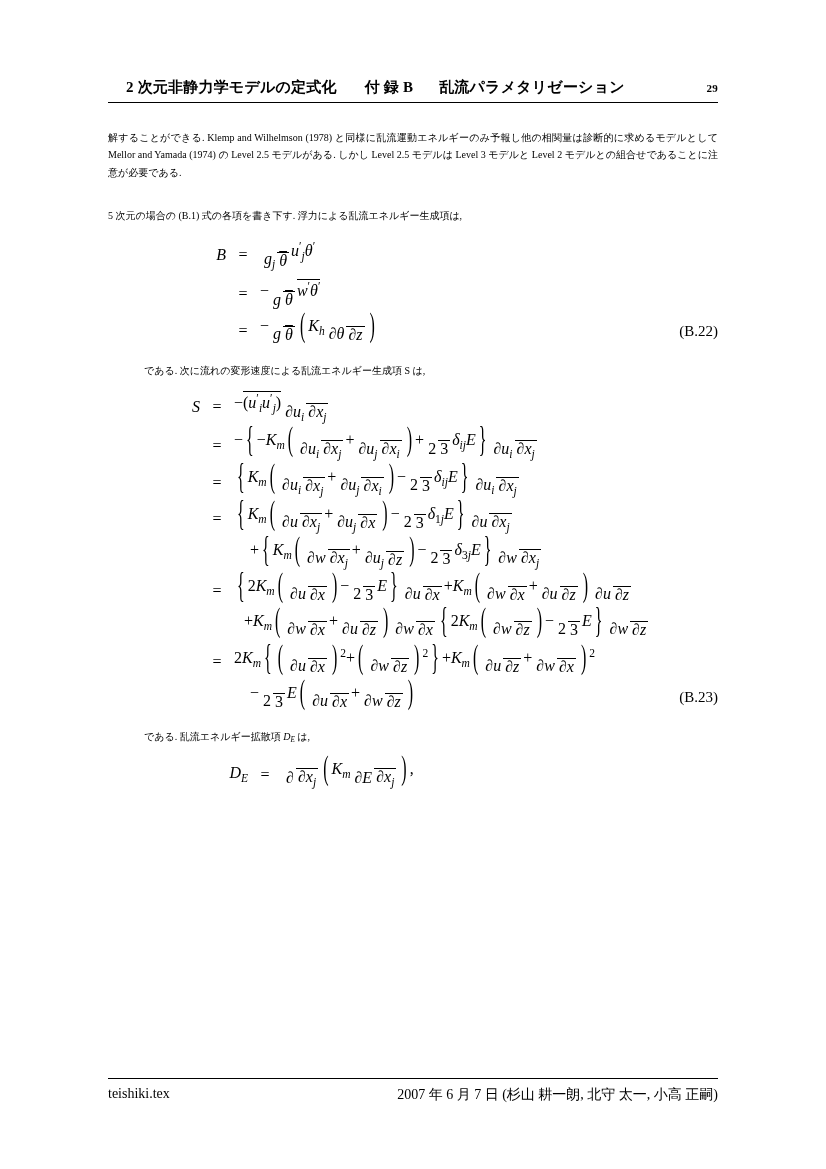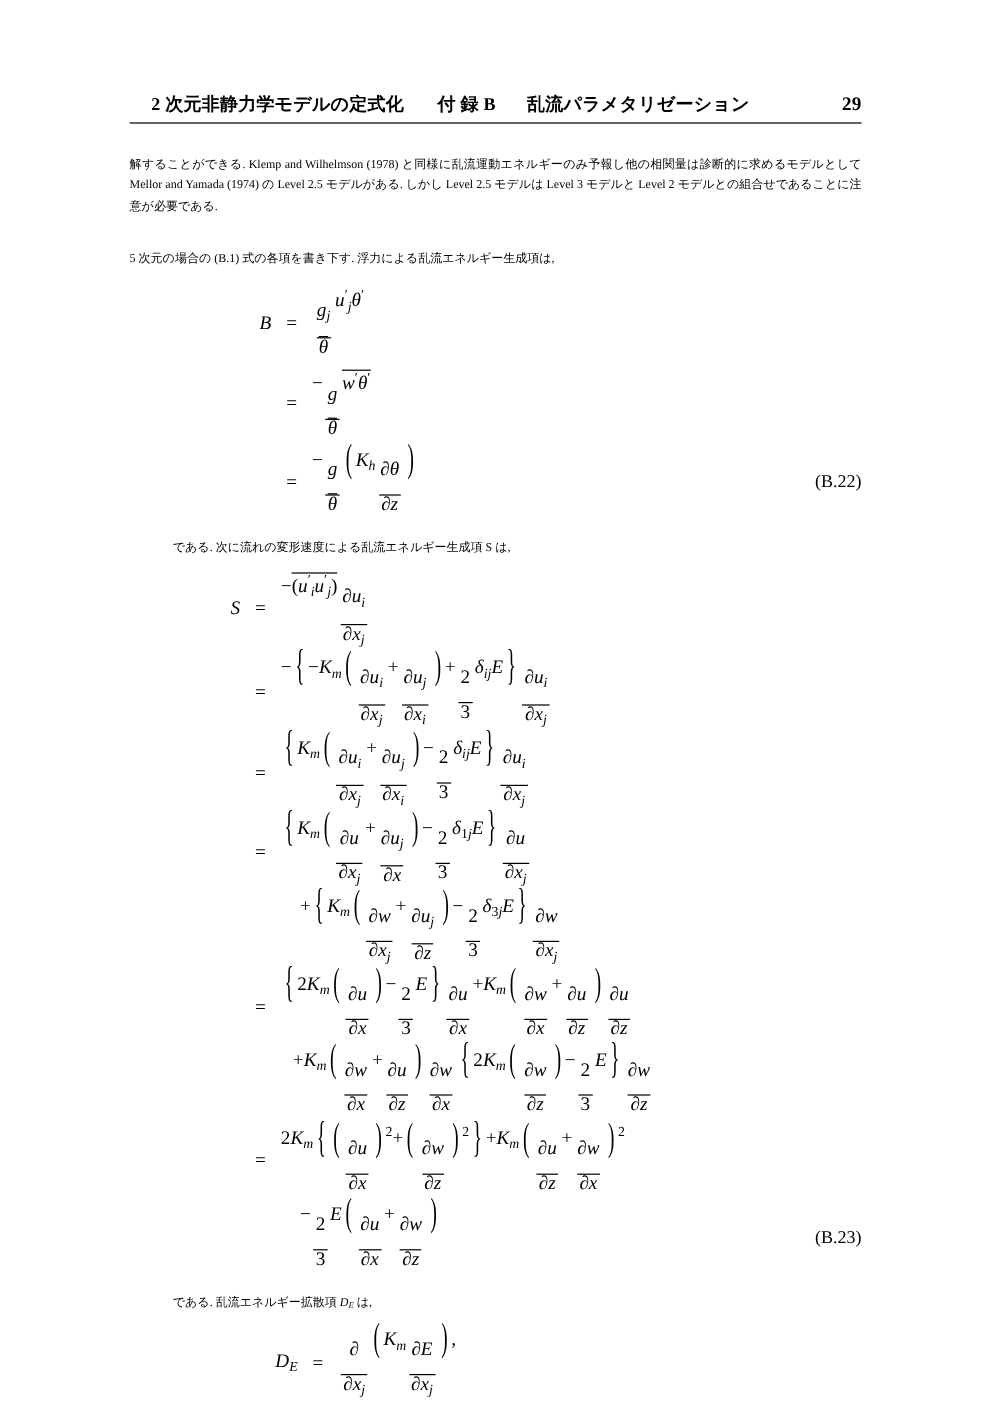--- a/index.html
+++ b/index.html
@@ -34,21 +34,21 @@
     align-items: baseline;
     font-weight: bold;
     font-size: 15px;
     letter-spacing: 0.2px;
     padding-left: 18px;
   }
   .runhead .rh-gap1 { display:inline-block; width: 28px; }
   .runhead .rh-gap2 { display:inline-block; width: 26px; }
   .runhead .rh-pageno {
     margin-left: auto;
-    font-size: 16px;
+    font-size: 11px;
   }
   .rule {
     border: 0;
     border-top: 1.1px solid #000;
     margin: 5px 0 0 0;
     width: 100%;
   }
 
   
   .para {
@@ -103,26 +103,24 @@
     font-style: normal;
     padding-left: 20px;
   }
   .eqrow + .eqrow { margin-top: 9px; }
 
   
   .mi { font-style: italic; }
   .mn, .mo { font-style: normal; }
   .frac {
     display: inline-flex;
-    flex-direction: column;
     align-items: center;
     vertical-align: -0.52em;
     margin: 0 2px;
     line-height: 1.06;
-    gap: 11px;
   }
   .frac > .num2 { padding: 0 2px; }
   .frac > .den {
     padding: 0 2px;
     border-top: 1px solid #000;
   }
   .sub {
     font-size: 0.72em;
     vertical-align: -0.32em;
     font-style: italic;
@@ -443,14 +441,21 @@
             </span><span class="paren-l">(</span><span class="mi">K</span><span class="sub">m</span><span class="frac">
               <span class="num2"><span class="mi">∂E</span></span>
               <span class="den"><span class="mi">∂x</span><span class="sub">j</span></span>
             </span><span class="paren-r">)</span><span class="mo">,</span>
         </span>
       </div>
     </div>
 
   </div>
 
+  <div class="footer">
+    <hr class="frule">
+    <div class="frow">
+      <span class="fleft">teishiki.tex</span>
+      <span class="fright">2007 年 6 月 7 日 (杉山 耕一朗, 北守 太一, 小高 正嗣)</span>
+    </div>
+  </div>
 
 </div>
 
 </body></html>

